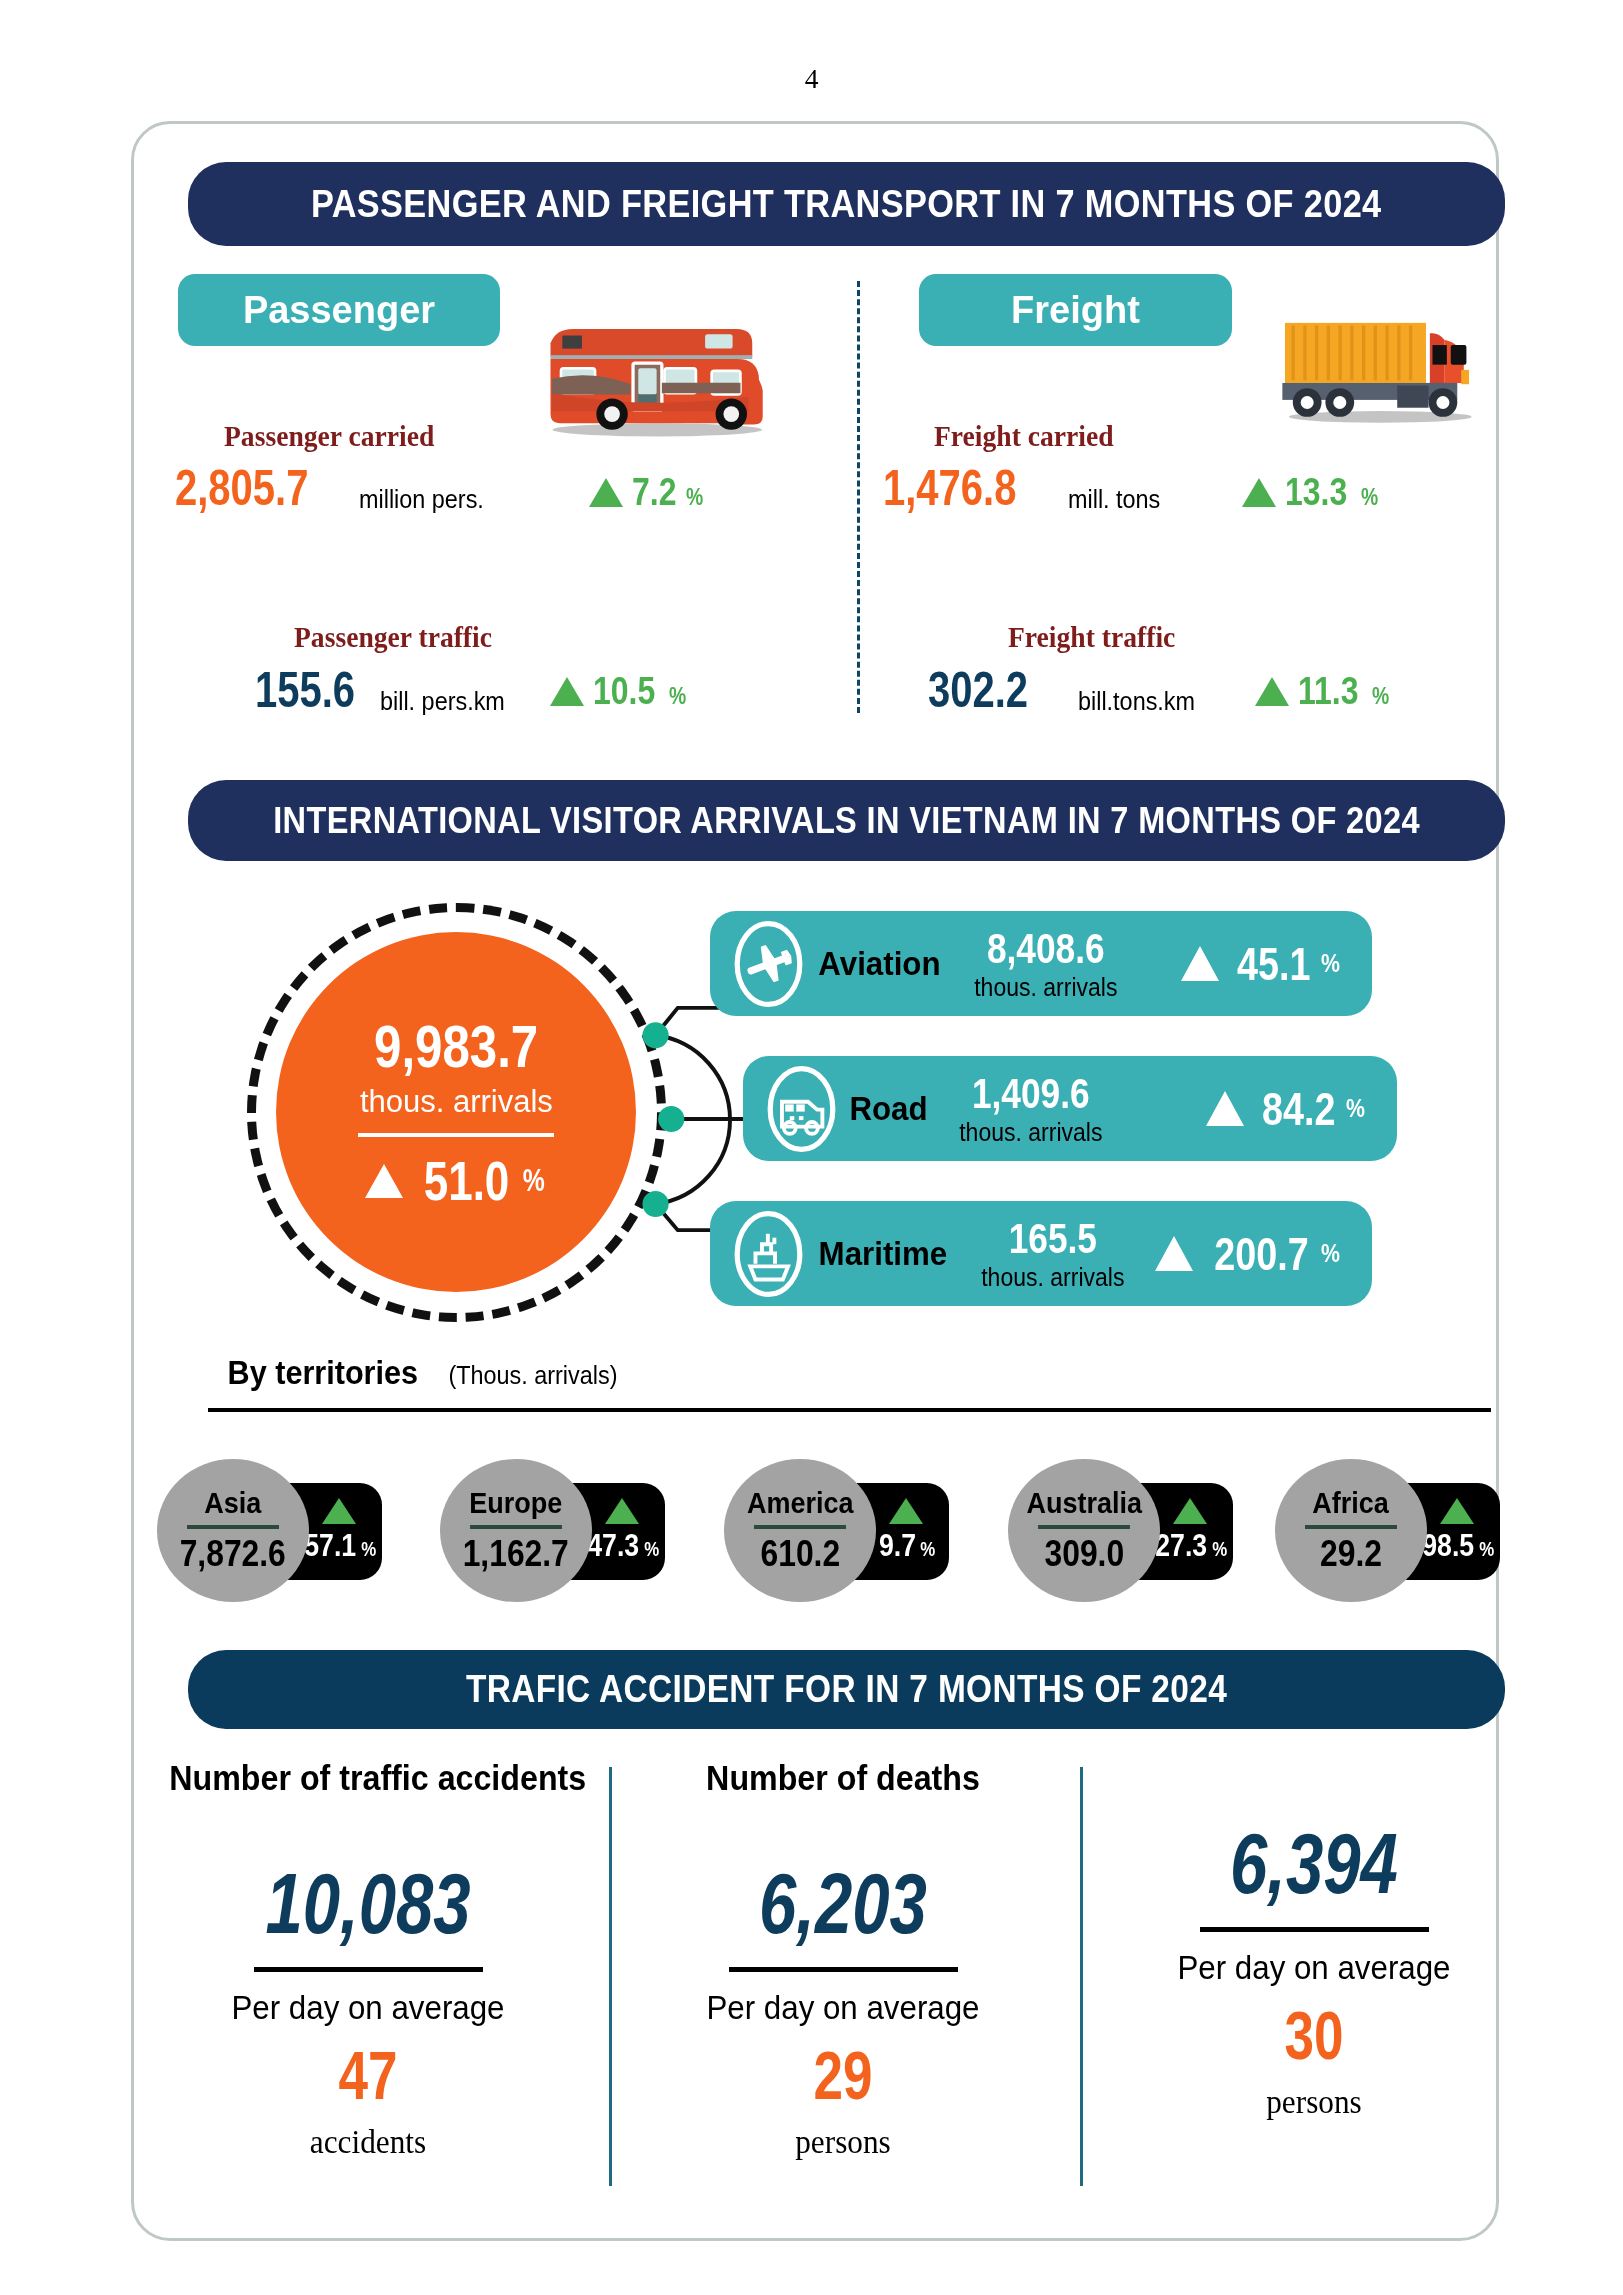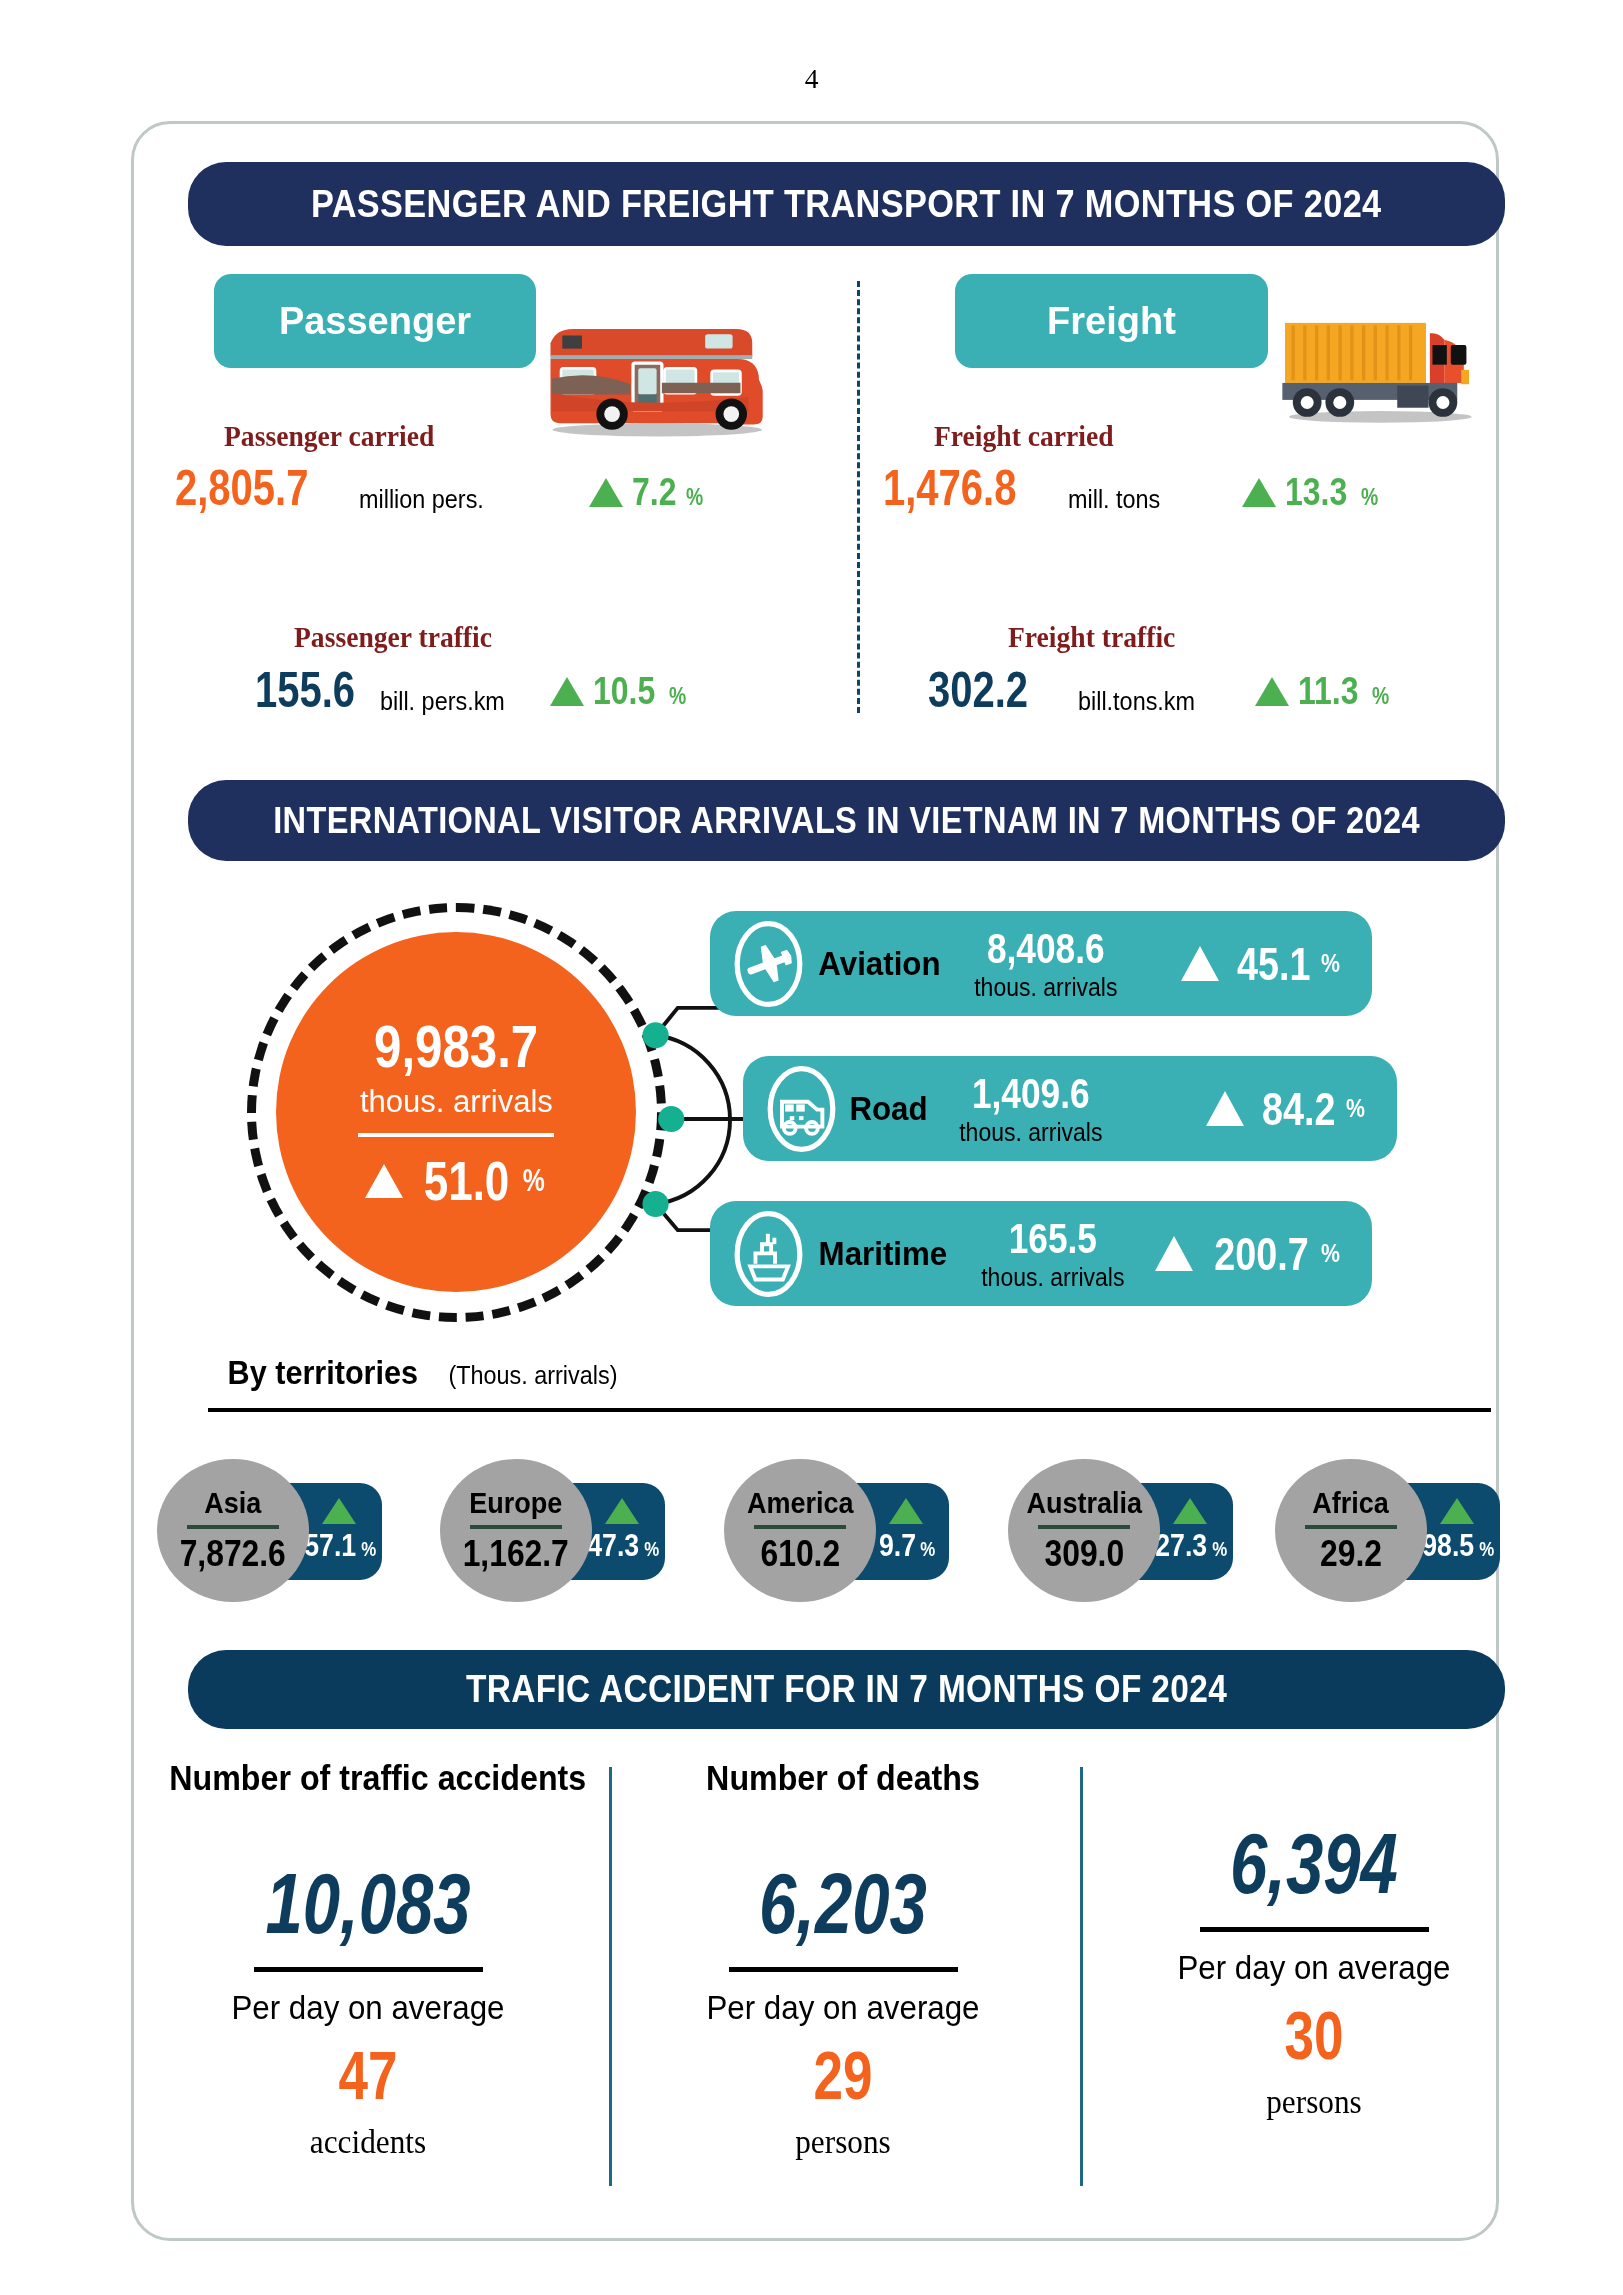--- a/index.html
+++ b/index.html
@@ -41,24 +41,24 @@
     left:188px; top:780px; width:1317px; height:81px;
     background:#1f2f5e; font-size:37px;
   }
   #banner-accident {
     left:188px; top:1650px; width:1317px; height:79px;
     background:#0a3css; background:#0a3a5c; font-size:38px;
   }
 
   
   .mode-pill {
-    position:absolute; height:94px; border-radius:17px;
+    position:absolute; height:72px; border-radius:17px;
     background:#3aafb4; color:#fff;
     display:flex; align-items:center; justify-content:center;
-    font-size:38px; font-weight:bold;margin-left:36px;
+    font-size:38px; font-weight:bold;
   }
   #pill-passenger { left:178px; top:274px; width:322px; }
   #pill-freight   { left:919px; top:274px; width:313px; }
 
   
   #divider-vertical {
     position:absolute; left:857px; top:281px; width:0; height:432px;
     border-left:3.9px dashed #0d4566;
   }
 
@@ -197,21 +197,21 @@
     transform:scaleX(.9); white-space:nowrap;
   }
   .terr .t-rule { width:92px; height:3.9px; background:#2c4a3c; margin:5.2px 0 3.9px; }
   .terr .t-val {
     font-size:37px; font-weight:bold; color:#000;
     font-family:"Liberation Sans Narrow","Liberation Sans", sans-serif;
     transform:scaleX(.86); white-space:nowrap;
   }
   .terr .badge {
     position:absolute; left:110px; top:23.6px; width:115px; height:97px;
-    background:#0c4a6e; border-radius:22px; z-index:1;
+    background:#000000; border-radius:22px; z-index:1;
     display:flex; flex-direction:column; align-items:center; justify-content:center;
     padding-left:29px;
   }
   .terr .badge .tri {
     width:0;height:0;border-left:17px solid transparent;
     border-right:17px solid transparent;border-bottom:26px solid #4cb050; margin-bottom:3.9px;
   }
   .terr .badge .pcts { display:flex; align-items:baseline; color:#fff; font-weight:bold;
     font-family:"Liberation Sans Narrow","Liberation Sans", sans-serif; }
   .terr .badge .pcts .n { font-size:31px; transform:scaleX(.86); }

